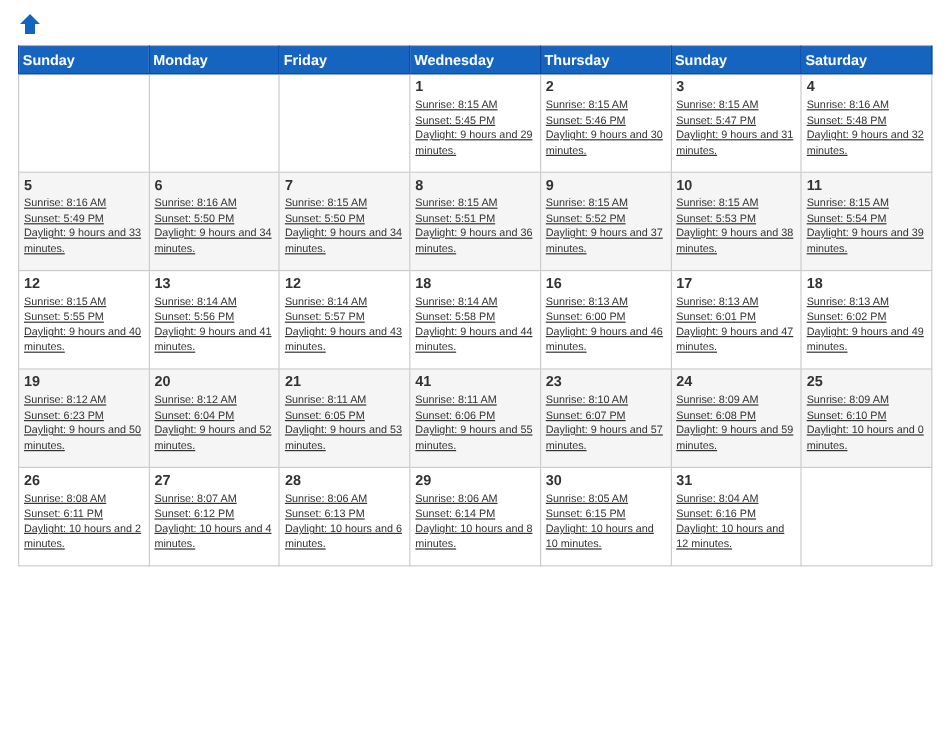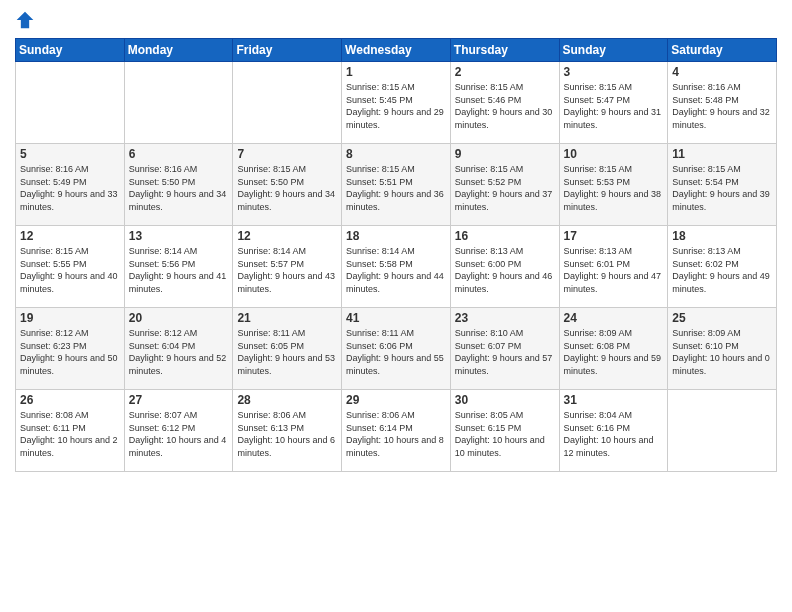--- a/index.html
+++ b/index.html
@@ -80,20 +80,21 @@
     .day-number {
       font-size: 12px;
       font-weight: bold;
       display: block;
       margin-bottom: 2px;
     }
     .day-info {
       font-size: 9px;
       line-height: 1.4;
       color: #333;
+      text-decoration: underline;
     }
     .empty-cell {
       background: #fff !important;
     }
   </style>
 </head>
 <body>
 
 <div class="page">
   <div class="header">

